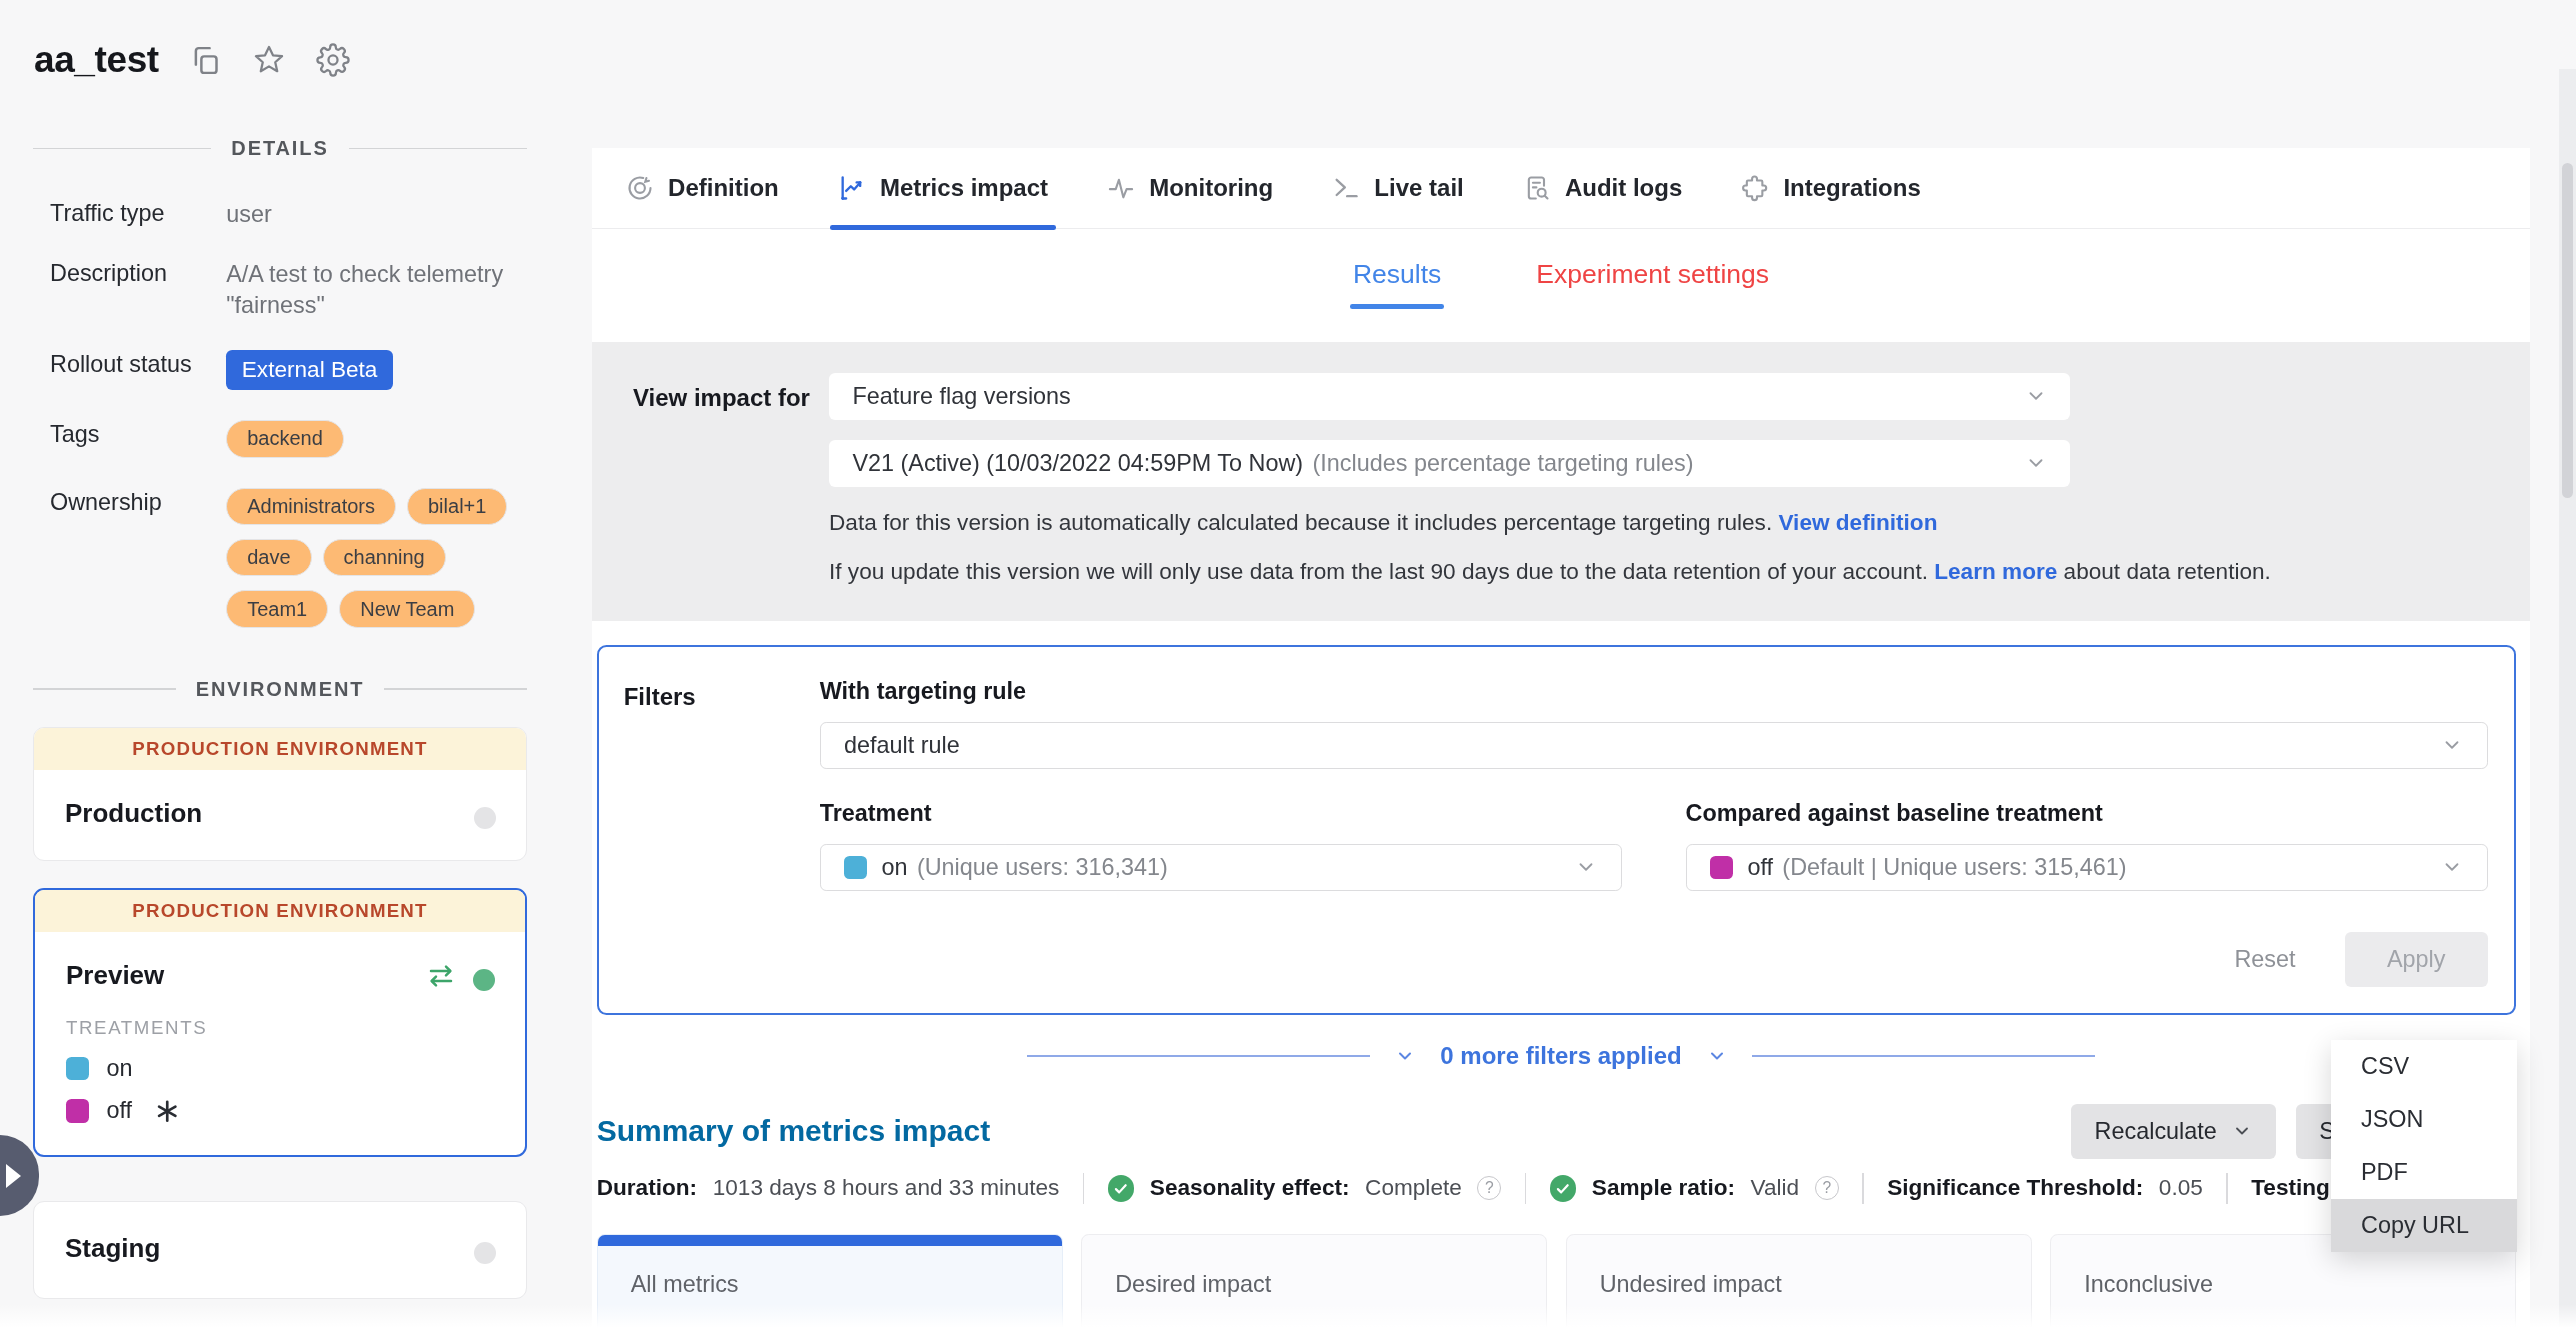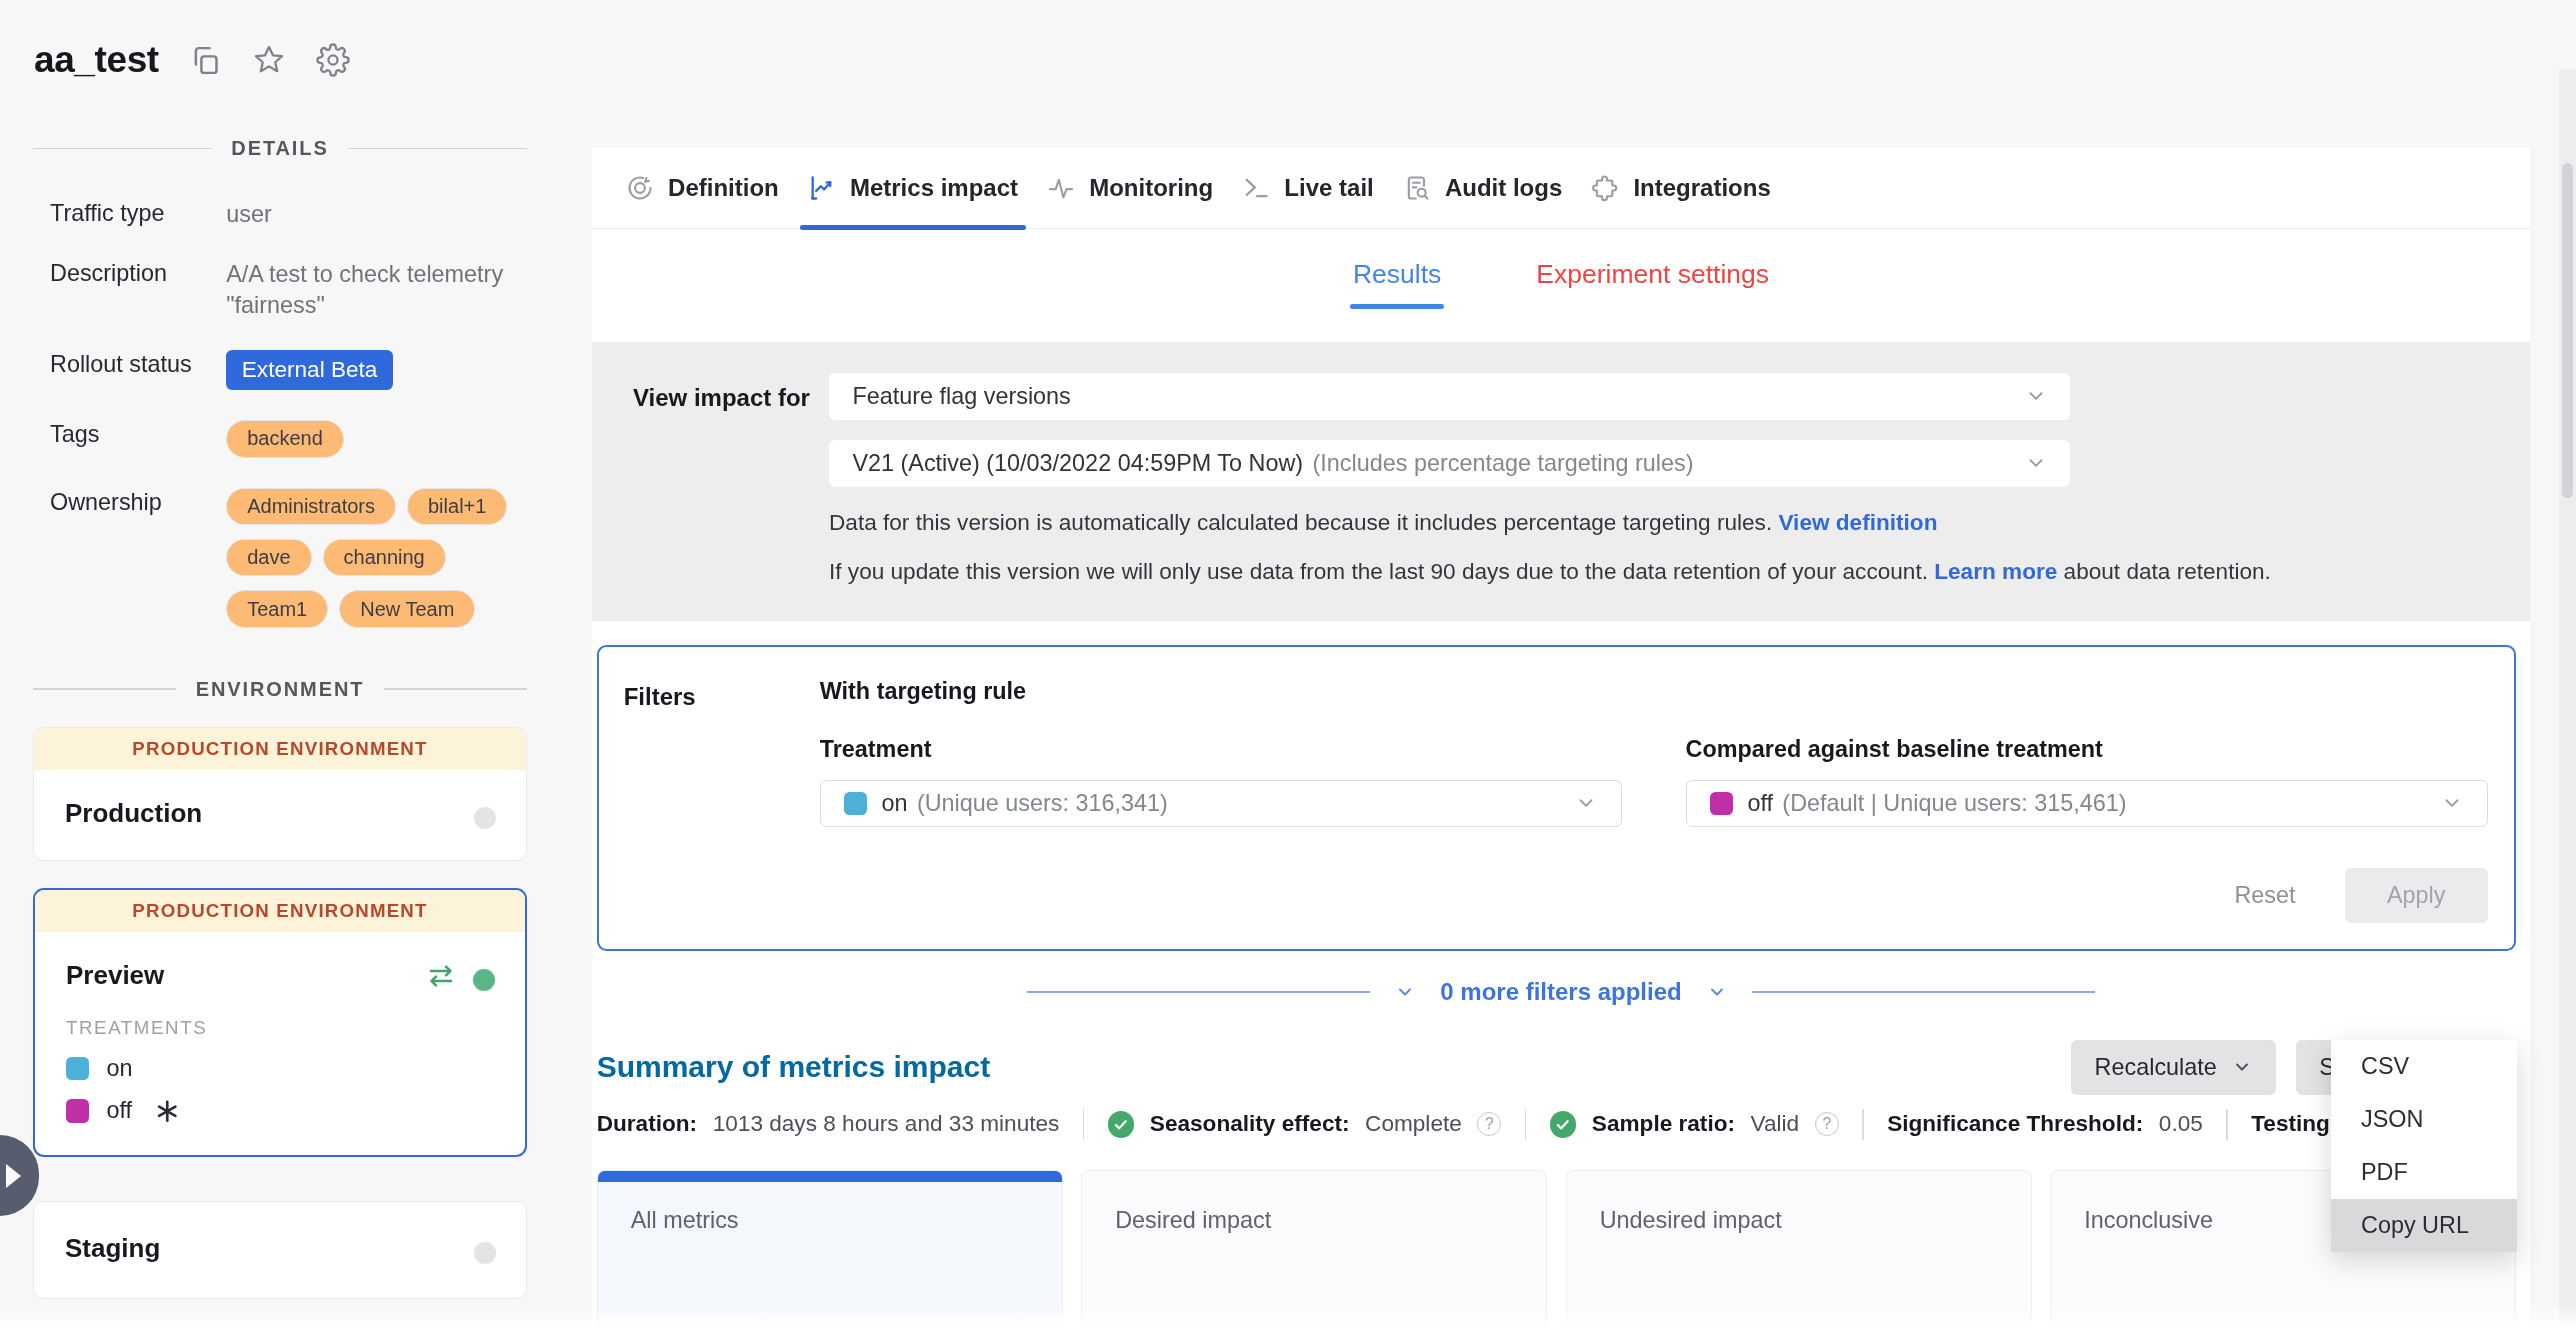--- a/index.html
+++ b/index.html
@@ -46,21 +46,21 @@
   .tsquare.on { background: #4db0d8; }
   .tsquare.off { background: #c02fa7; }
   .asterisk-ic { color: #2a2d33; margin-left: 4.7px; }
 
   .collapse-handle { position: absolute; left: 0; top: 1135px; width: 39px; height: 81px; background: #575c6f; border-radius: 0 45px 45px 0; cursor: pointer; z-index: 40; display: flex; align-items: center; }
   .collapse-handle .tri { width: 0; height: 0; border-top: 12.5px solid transparent; border-bottom: 12.5px solid transparent; border-left: 15.6px solid #ffffff; margin-left: 6.2px; }
 
   
   .main-panel { position: absolute; left: 592px; top: 148px; width: 1938px; height: 1184px; background: #fff; }
 
-  .tabs-bar { height: 81px; border-bottom: 1.6px solid #ececee; display: flex; align-items: flex-start; padding-left: 31px; gap: 23px; }
+  .tabs-bar { height: 81px; border-bottom: 1.6px solid #ececee; display: flex; align-items: flex-start; padding-left: 31px; gap: 53px; }
   .tab { display: flex; align-items: center; gap: 14px; font-size: 24px; font-weight: bold; color: #23262c; height: 100%; position: relative; padding: 0 3.1px; cursor: pointer; }
   .tab .ticon { color: #9a9da3; }
   .tab.active .ticon { color: #3069dc; }
   .tab.active::after { content: ""; position: absolute; left: -4.7px; right: -4.7px; bottom: -1.6px; height: 4.7px; background: #3069dc; border-radius: 2.3px; }
 
   .subtabs { margin-top: 30px; display: flex; justify-content: center; gap: 95px; font-size: 26.5px; }
   .subtab { padding-bottom: 18.7px; position: relative; color: #ef4444; cursor: pointer; }
   .subtab.active { color: #4285e8; }
   .subtab.active::after { content: ""; position: absolute; left: -3.1px; right: -3.1px; bottom: 0; height: 4.7px; background: #4285e8; border-radius: 2.3px; }
 
@@ -343,20 +343,28 @@
         <span class="tlink">Learn more</span>
         <span>about data retention.</span>
       </div>
     </div>
   </div>
 
   <div class="filters-box">
     <div class="block-label" style="padding-top:4.7px;">Filters</div>
     <div>
       <div class="flabel">With targeting rule</div>
+      <div class="dd bordered">
+        <span>default rule</span>
+        <span class="chev">
+          <svg width="22" height="22" viewBox="0 0 24 24" fill="none" stroke="currentColor" stroke-width="2" stroke-linecap="round" stroke-linejoin="round">
+              <polyline points="6 9 12 15 18 9"></polyline>
+            </svg>
+        </span>
+      </div>
 
       <div class="two-col">
         <div>
           <div class="flabel">Treatment</div>
           <div class="dd bordered">
             <span class="tsquare on" style="margin-right:14px;"></span>
             <span>on</span>
             <span class="dim gap-l">(Unique users: 316,341)</span>
             <span class="chev">
               <svg width="22" height="22" viewBox="0 0 24 24" fill="none" stroke="currentColor" stroke-width="2" stroke-linecap="round" stroke-linejoin="round">

